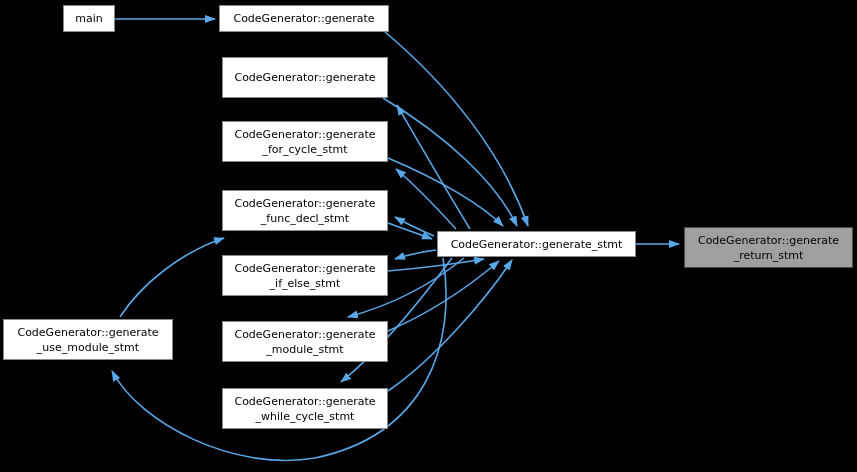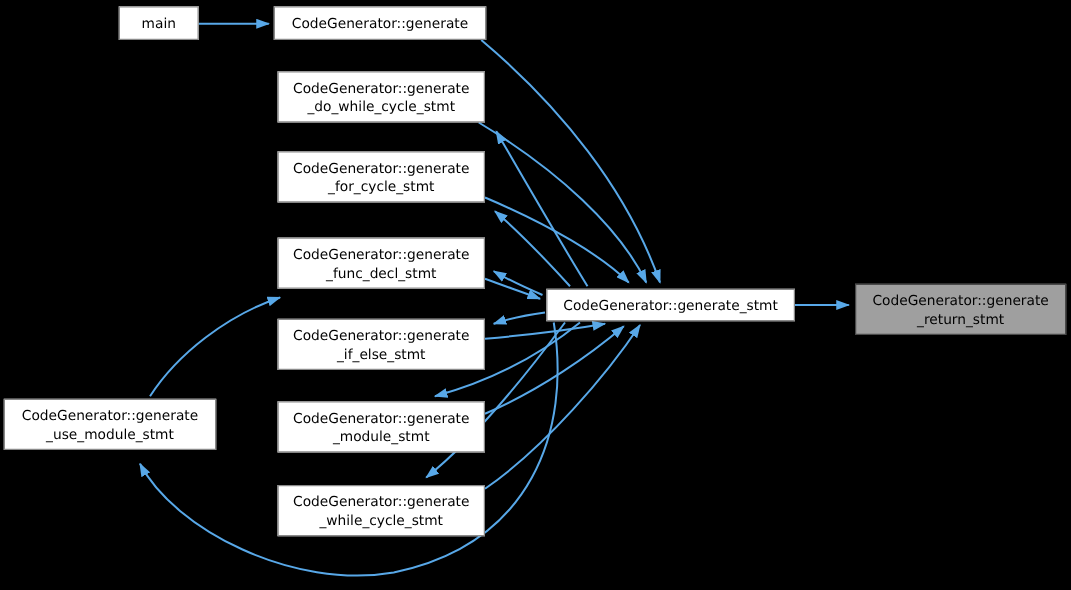--- a/index.html
+++ b/index.html
@@ -70,29 +70,28 @@
         <path class="edge" d="M 456 229 C 436 207, 416 186, 396 169" marker-end="url(#arrow)"></path>
         <path class="edge" d="M 434 236 C 420 230, 407 224, 395 217" marker-end="url(#arrow)"></path>
         <path class="edge" d="M 436 250 C 421 252, 407 255, 395 259" marker-end="url(#arrow)"></path>
         <path class="edge" d="M 464 258 C 432 284, 392 305, 348 317" marker-end="url(#arrow)"></path>
         <path class="edge" d="M 452 258 C 421 300, 381 350, 341 382" marker-end="url(#arrow)"></path>
         <path class="edge" d="M 443 258 C 457 345, 425 435, 315 458 C 235 472, 140 424, 112 371" marker-end="url(#arrow)"></path>
         <path class="edge" d="M 120 317 C 142 283, 182 252, 224 238" marker-end="url(#arrow)"></path>
         <path class="edge" d="M 636 244 L 679 244" marker-end="url(#arrow)"></path>
       </g>
   </svg>
-<div class="node" style="left: 63px; top: 5px; width: 64px; height: 27px; margin-left: 32px;">
+<div class="node" style="left: 63px; top: 5px; width: 52px; height: 27px;">
       <span>main</span>
     </div>
     <div class="node" style="left: 219px; top: 5px; width: 170px; height: 27px;">
       <span>CodeGenerator::generate</span>
     </div>
     <div class="node" style="left: 222px; top: 57px; width: 166px; height: 41px;">
       <span>CodeGenerator::generate</span>
-      <span>_do_while_cycle_stmt</span>
     </div>
     <div class="node" style="left: 222px; top: 121px; width: 166px; height: 41px;">
       <span>CodeGenerator::generate</span>
       <span>_for_cycle_stmt</span>
     </div>
     <div class="node" style="left: 222px; top: 190px; width: 166px; height: 41px;">
       <span>CodeGenerator::generate</span>
       <span>_func_decl_stmt</span>
     </div>
     <div class="node" style="left: 222px; top: 255px; width: 166px; height: 41px;">

